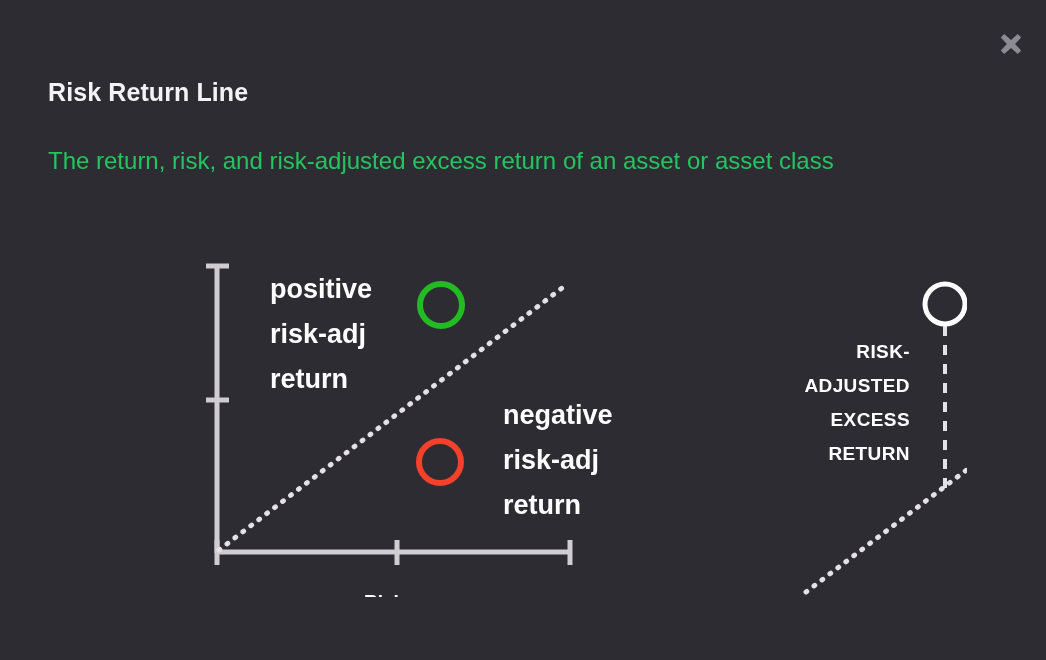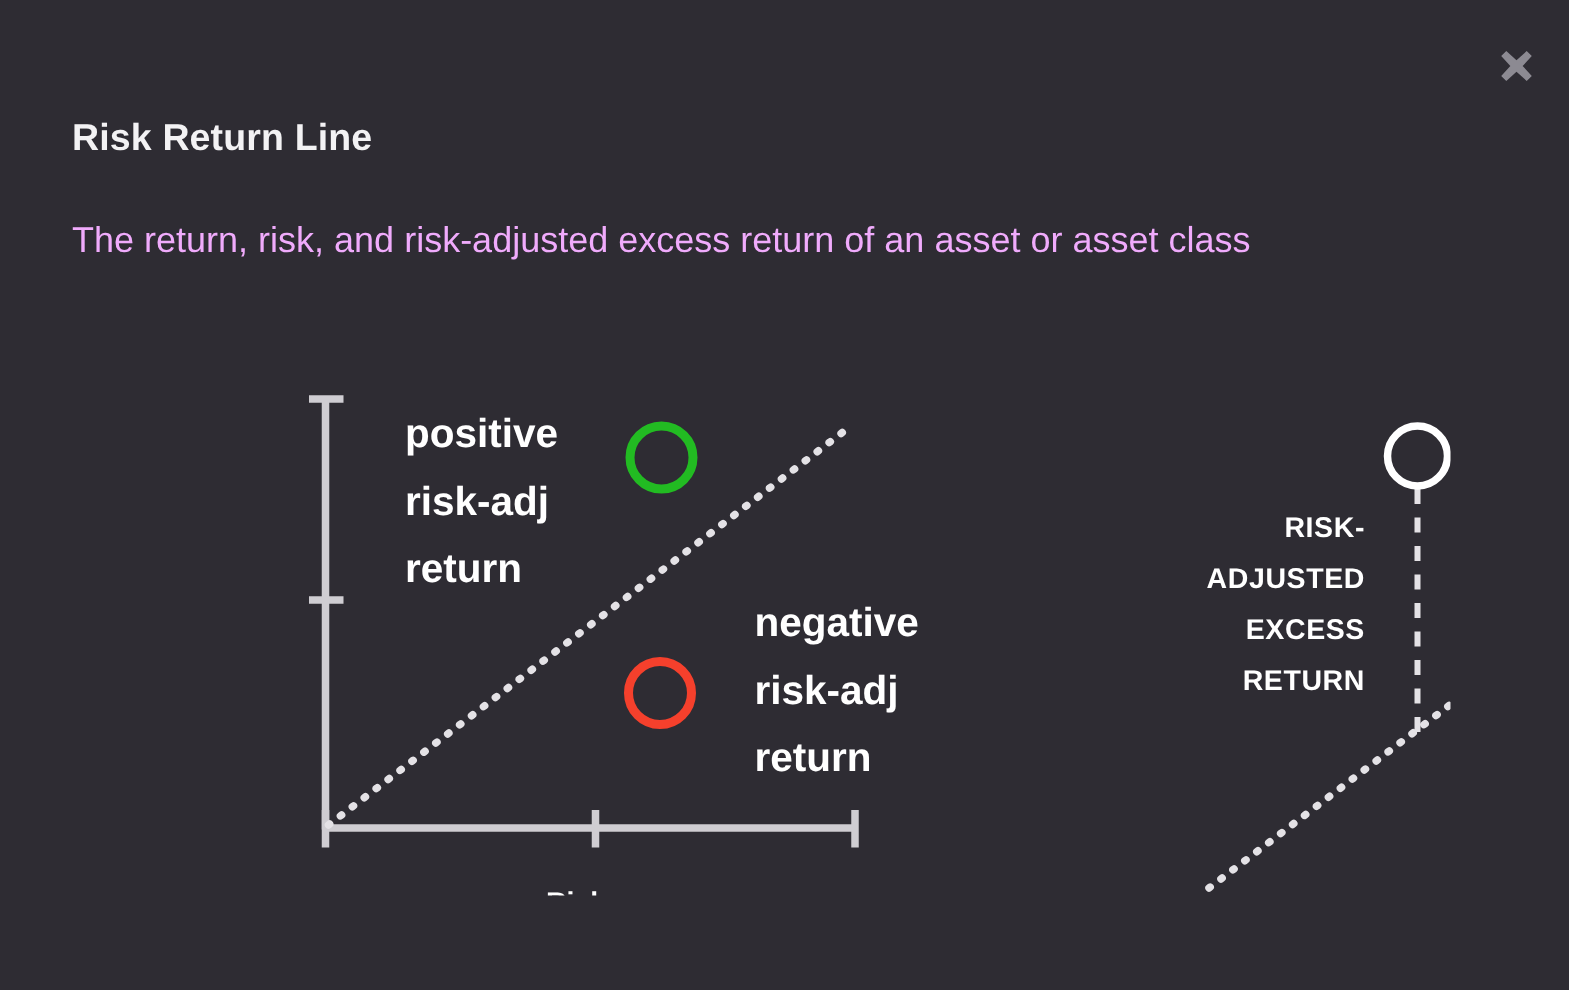--- a/index.html
+++ b/index.html
@@ -52,21 +52,21 @@
   }
   #modal-description {
     position: absolute;
     left: 48px;
     top: 138px;
     width: 930px;
     margin: 0;
     font-size: 24px;
     line-height: 45px;
     font-weight: 400;
-    color: #f0abfc;
+    color: #22c55e;
   }
 
   
   #figure-area {
     position: absolute;
     left: 0;
     top: 240px;
     width: 967px;
     height: 357px;
     overflow: hidden;

